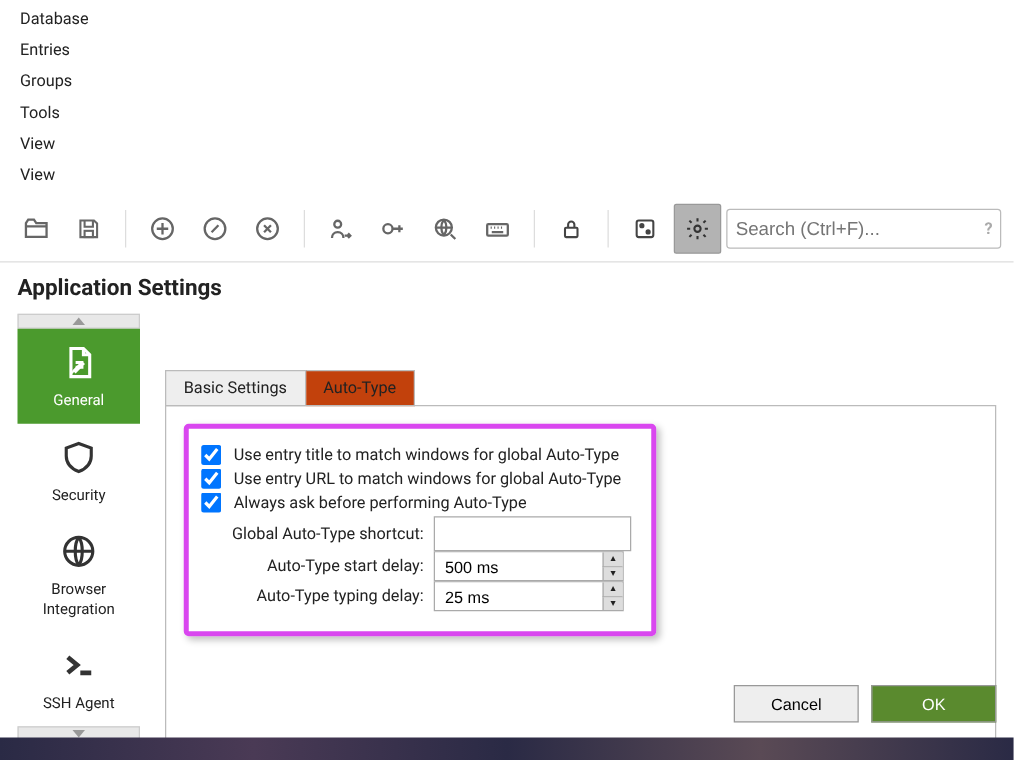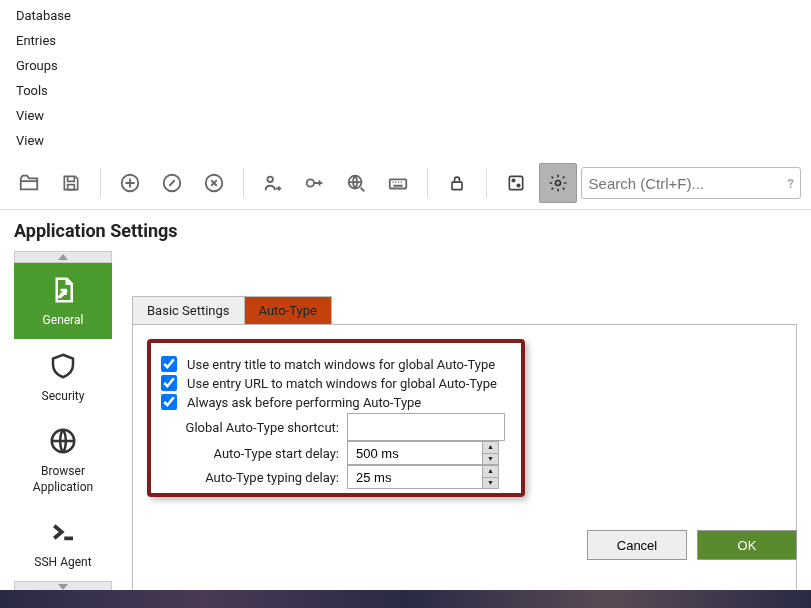--- a/index.html
+++ b/index.html
@@ -34,35 +34,35 @@
 
 
 .panel-area { flex: 1; }
 .tabs { display: flex; margin-top: 45px; }
 .tab { padding: 6px 14px; border: 1px solid #bbb; background: #eee; font-size: 13px; }
 .tab.active { background: #c2410c; border-bottom: 1px solid #fff; }
 .tab + .tab { border-left: none; }
 .panel { border: 1px solid #bbb; margin-top: -1px; padding: 14px; height: 370px; position: relative; }
 
 
-.highlight { border: 4px solid #7f1d1d; border-radius: 4px; padding: 10px 16px 4px 10px; display: inline-block; box-shadow: 3px 3px 6px rgba(0,0,0,0.25); position: relative; }
+.highlight { border: 4px solid #d946ef; border-radius: 4px; padding: 10px 16px 16px 10px; display: inline-block; box-shadow: 3px 3px 6px rgba(0,0,0,0.25); position: relative; }
 
 .checkrow { display: flex; align-items: center; gap: 10px; margin: 3px 0; }
 .checkrow input[type=checkbox] { width: 16px; height: 16px; }
 .formrow { display: flex; align-items: center; }
 .formrow .lbl { width: 178px; text-align: right; margin-right: 8px; }
 .txtinput { width: 158px; height: 28px; border: 1px solid #aaa; padding: 2px 6px; }
 .spinwrap { display: flex; border: 1px solid #aaa; height: 24px; }
 .spinwrap input { border: none; outline: none; width: 134px; padding: 2px 8px; font-size: 13px; }
 .spinbtns { display: flex; flex-direction: column; width: 16px; }
 .spinbtns div { flex: 1; background: #ddd; display: flex; align-items: center; justify-content: center; font-size: 7px; border-left: 1px solid #aaa; }
 .spinbtns div:first-child { border-bottom: 1px solid #aaa; }
 
 
-.footer { position: absolute; right: 14px; bottom: 48px; display: flex; gap: 10px; margin-top: 44px; }
+.footer { position: absolute; right: 14px; bottom: 30px; display: flex; gap: 10px; margin-top: 44px; }
 .footer button { width: 100px; height: 30px; font-size: 13px; border: 1px solid #999; cursor: pointer; }
 .btn-cancel { background: #eee; }
 .btn-ok { background: #5a8a2e; color: #fff; border-color: #4b7226; }
 
 
 .bottom-bg { position: absolute; left: 0; right: 0; bottom: 0; height: 18px; background: linear-gradient(90deg,#2a2a45,#4a3a55,#2a2a45,#5a4a55,#2a2a45); }
 
 svg { display: block; }
 .triangle-up { width:0;height:0;border-left:5px solid transparent;border-right:5px solid transparent;border-bottom:6px solid #999;}
 .triangle-down { width:0;height:0;border-left:5px solid transparent;border-right:5px solid transparent;border-top:6px solid #999;}
@@ -194,21 +194,21 @@
           <path d="M12 3l8 3v5c0 5-3 8-8 10-5-2-8-5-8-10V6z"></path>
         </svg>
       <span>Security</span>
     </div>
 
     <div class="side-item">
       <svg viewBox="0 0 24 24" fill="none" stroke="#333" stroke-width="2">
           <circle cx="12" cy="12" r="9"></circle>
           <path d="M3 12h18M12 3c3 4 3 14 0 18M12 3c-3 4-3 14 0 18"></path>
         </svg>
-      <span>Browser Application</span>
+      <span>Browser Integration</span>
     </div>
 
     <div class="side-item">
       <svg viewBox="0 0 24 24" fill="none" stroke="#333" stroke-width="3">
           <path d="M5 7l6 5-6 5M13 17h7"></path>
         </svg>
       <span>SSH Agent</span>
     </div>
 
     <div class="sidebar-scroll-down">

